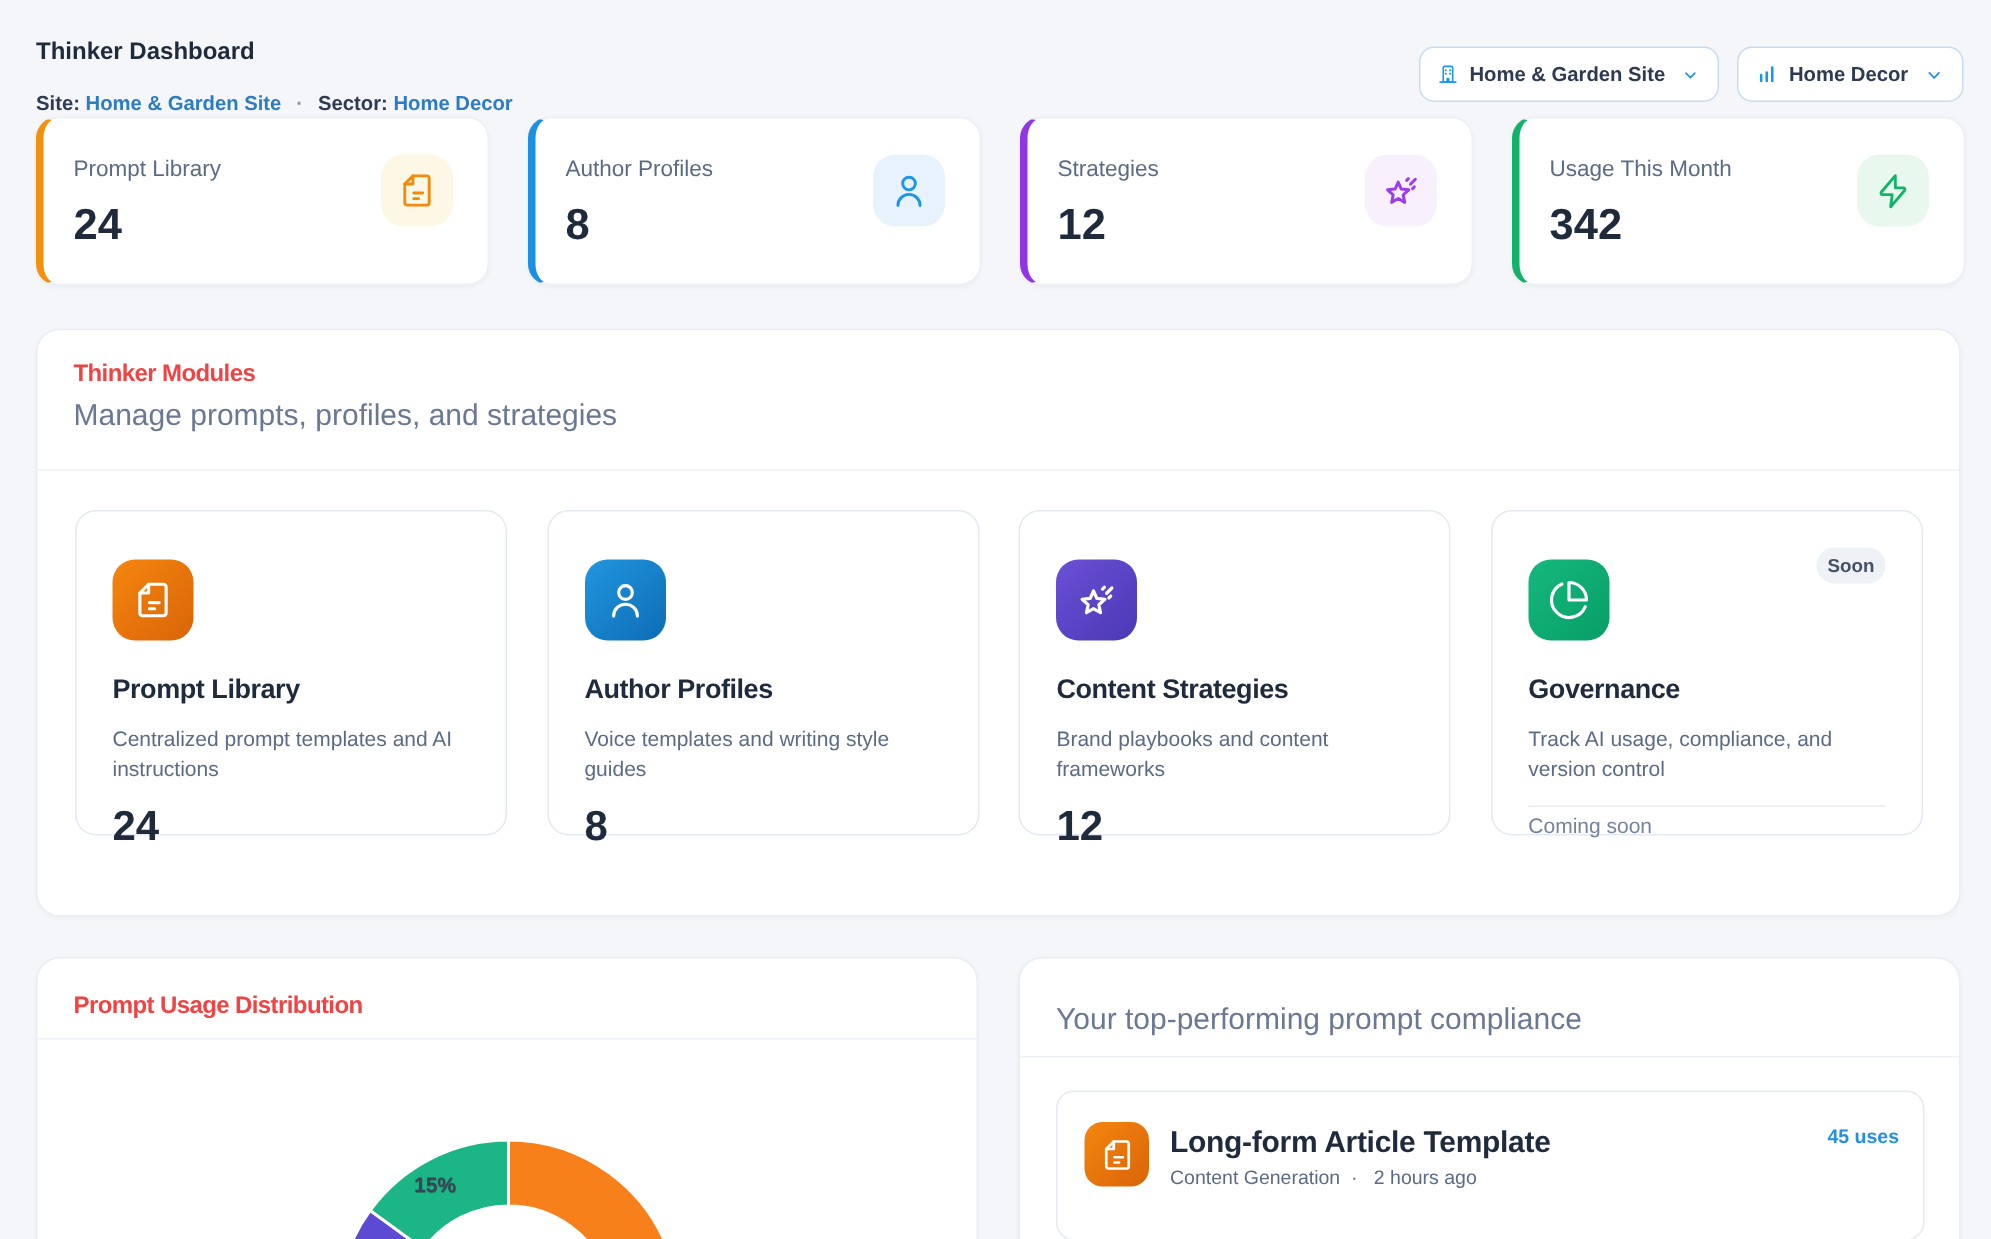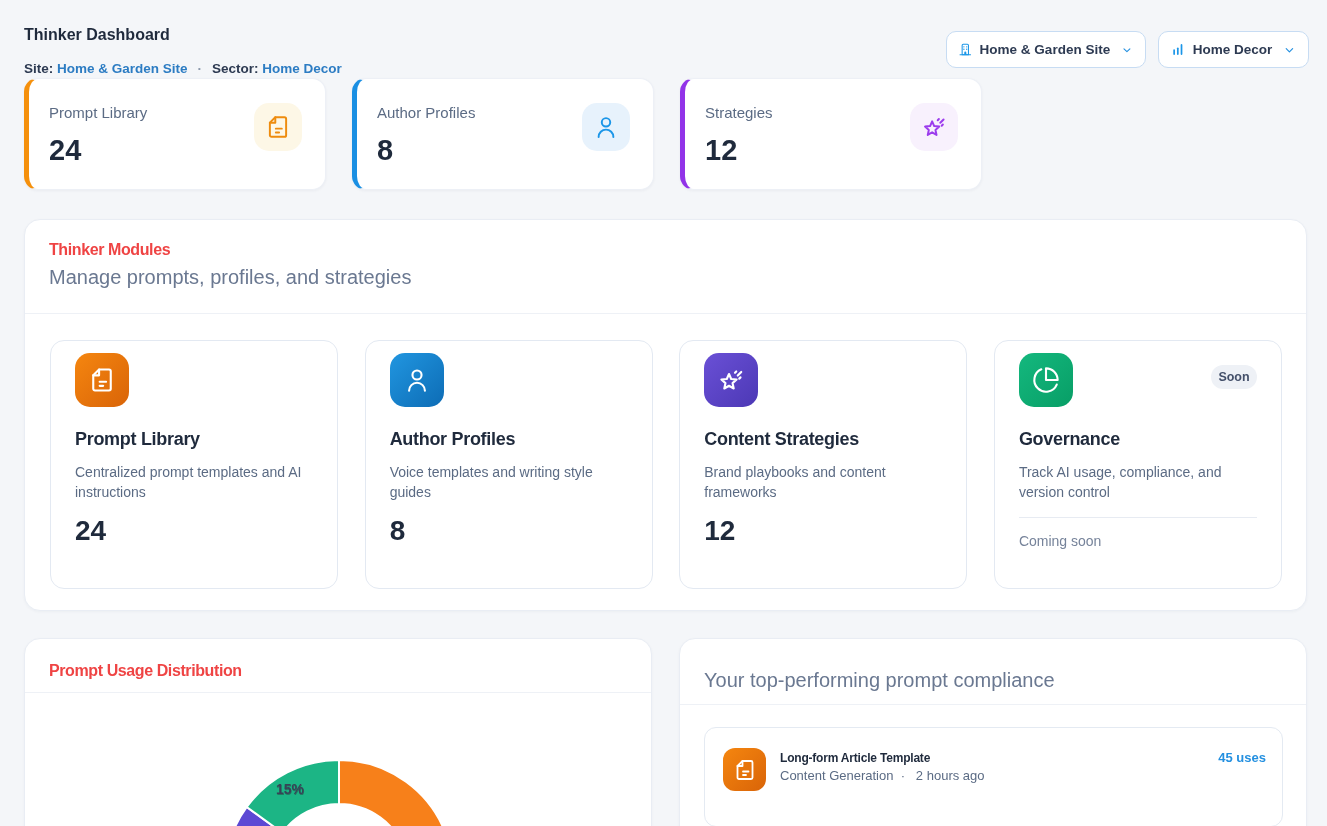--- a/index.html
+++ b/index.html
@@ -26,43 +26,43 @@
 .chip { position:absolute; right:23px; top:24px; width:48px; height:48px; border-radius:15px; display:flex; align-items:center; justify-content:center; }
 
 
 .panel { background:#fff; border:1px solid #e9edf4; border-radius:16px; box-shadow:0 1px 3px rgba(30,48,80,.04); }
 .ptitle { font-size:16px; font-weight:bold; color:#ef4444; letter-spacing:-0.4px; }
 .psub { font-size:20px; color:#6a7891; margin-top:7px; }
 .phead { padding:21px 24px 24px 24px; border-bottom:1px solid #eef1f6; }
 
 
 .mods { display:flex; gap:26.5px; padding:26px 24px 0 25px; }
-.mod { position:relative; width:289px; height:249px; border:1px solid #e3e9f2; border-radius:14px; padding:12px 24px; background:#fff; }
+.mod { position:relative; width:289px; height:217px; border:1px solid #e3e9f2; border-radius:14px; padding:32px 24px; background:#fff; }
 .mico { width:54px; height:54px; border-radius:15px; display:flex; align-items:center; justify-content:center; }
 .mod h3 { font-size:18px; font-weight:bold; color:#1f2a3c; letter-spacing:-0.3px; margin-top:22px; }
 .mod p { font-size:14px; color:#5b6b84; line-height:19.5px; margin-top:13px; }
 .mod .mnum { font-size:28px; font-weight:bold; color:#1f2a3c; margin-top:13px; }
 .soon { position:absolute; right:24px; top:24px; background:#eef1f6; color:#44506a; font-size:12.5px; font-weight:bold; padding:5px 0; width:46px; text-align:center; border-radius:999px; }
 .cdiv { border-top:1px solid #e7ebf2; margin-top:15px; }
-.csoon { font-size:14px; color:#76839a; margin-top:15px; }
+.csoon { font-size:14px; color:#76839a; margin-top:4px; }
 
 
 .g-orange { background:linear-gradient(135deg,#f5860f,#d96408); }
 .g-blue { background:linear-gradient(135deg,#2196e0,#0d6cb5); }
 .g-purple { background:linear-gradient(135deg,#6a50d6,#4c38b5); }
 .g-green { background:linear-gradient(135deg,#14b87e,#089e66); }
 
 
 .bottom .phead { padding-top:23px; padding-bottom:12px; }
 .bottom { left:24px; top:638px; width:1283px; display:flex; gap:27px; }
 .bcard { width:628px; height:300px; }
 
 .pitem { margin:22px 23px 0 24px; border:1px solid #e4eaf2; border-radius:12px; display:flex; align-items:flex-start; padding:20px 16px 20px 18px; height:100px; }
 .pitem .pico { width:43px; height:43px; border-radius:12px; display:flex; align-items:center; justify-content:center; }
-.pitem .pt { font-size:12px; font-weight:bold; color:#1f2a3c; letter-spacing:-0.2px; margin-top:3px; }
+.pitem .pt { font-size:20px; font-weight:bold; color:#1f2a3c; letter-spacing:-0.2px; margin-top:3px; }
 .pitem .ps { font-size:13px; color:#5b6b84; margin-top:3px; }
 .uses { margin-left:auto; font-size:13px; font-weight:bold; color:#2490e0; margin-top:2px; }
 </style>
 </head>
 <body>
 <div id="root">
   <h1 class="title abs">Thinker Dashboard</h1>
   <div class="siteline abs">Site: <a>Home &amp; Garden Site</a><span class="dot">·</span>Sector: <a>Home Decor</a></div>
 
   <div class="dd" style="left:946px; width:200px;">
@@ -111,20 +111,29 @@
           </svg>
       </div>
     </div>
     <div class="stat" style="border-left-color:#9233e8;">
       <div class="lab">Strategies</div>
       <div class="num">12</div>
       <div class="chip" style="background:#f8f1fd;">
         <svg width="28" height="28" viewBox="0 0 24 24" fill="none" stroke="#9c3ced" stroke-width="1.7" stroke-linecap="round" stroke-linejoin="round">
             <path d="M10.4 7.2 L12.16 11.17 L16.49 11.62 L13.25 14.53 L14.16 18.78 L10.4 16.6 L6.64 18.78 L7.55 14.53 L4.31 11.62 L8.64 11.17 Z"></path>
             <path d="M15.2 6.2l1-1M17.4 8.4l2.8-2.8M18.6 10.9l1-1"></path>
+          </svg>
+      </div>
+    </div>
+    <div class="stat" style="border-left-color:#12b368;">
+      <div class="lab">Usage This Month</div>
+      <div class="num">342</div>
+      <div class="chip" style="background:#e8f8ef;">
+        <svg width="25" height="25" viewBox="0 0 24 24" fill="none" stroke="#11b368" stroke-width="1.8" stroke-linecap="round" stroke-linejoin="round">
+            <path d="M13 2 4.1 12.5a1 1 0 0 0 .8 1.7H11l-1 7.8 8.9-10.5a1 1 0 0 0-.8-1.7H13Z"></path>
           </svg>
       </div>
     </div>
   </div>
 
   <div class="panel abs" style="left:24px; top:219px; width:1283px; height:392px;">
     <div class="phead">
       <div class="ptitle">Thinker Modules</div>
       <div class="psub">Manage prompts, profiles, and strategies</div>
     </div>

